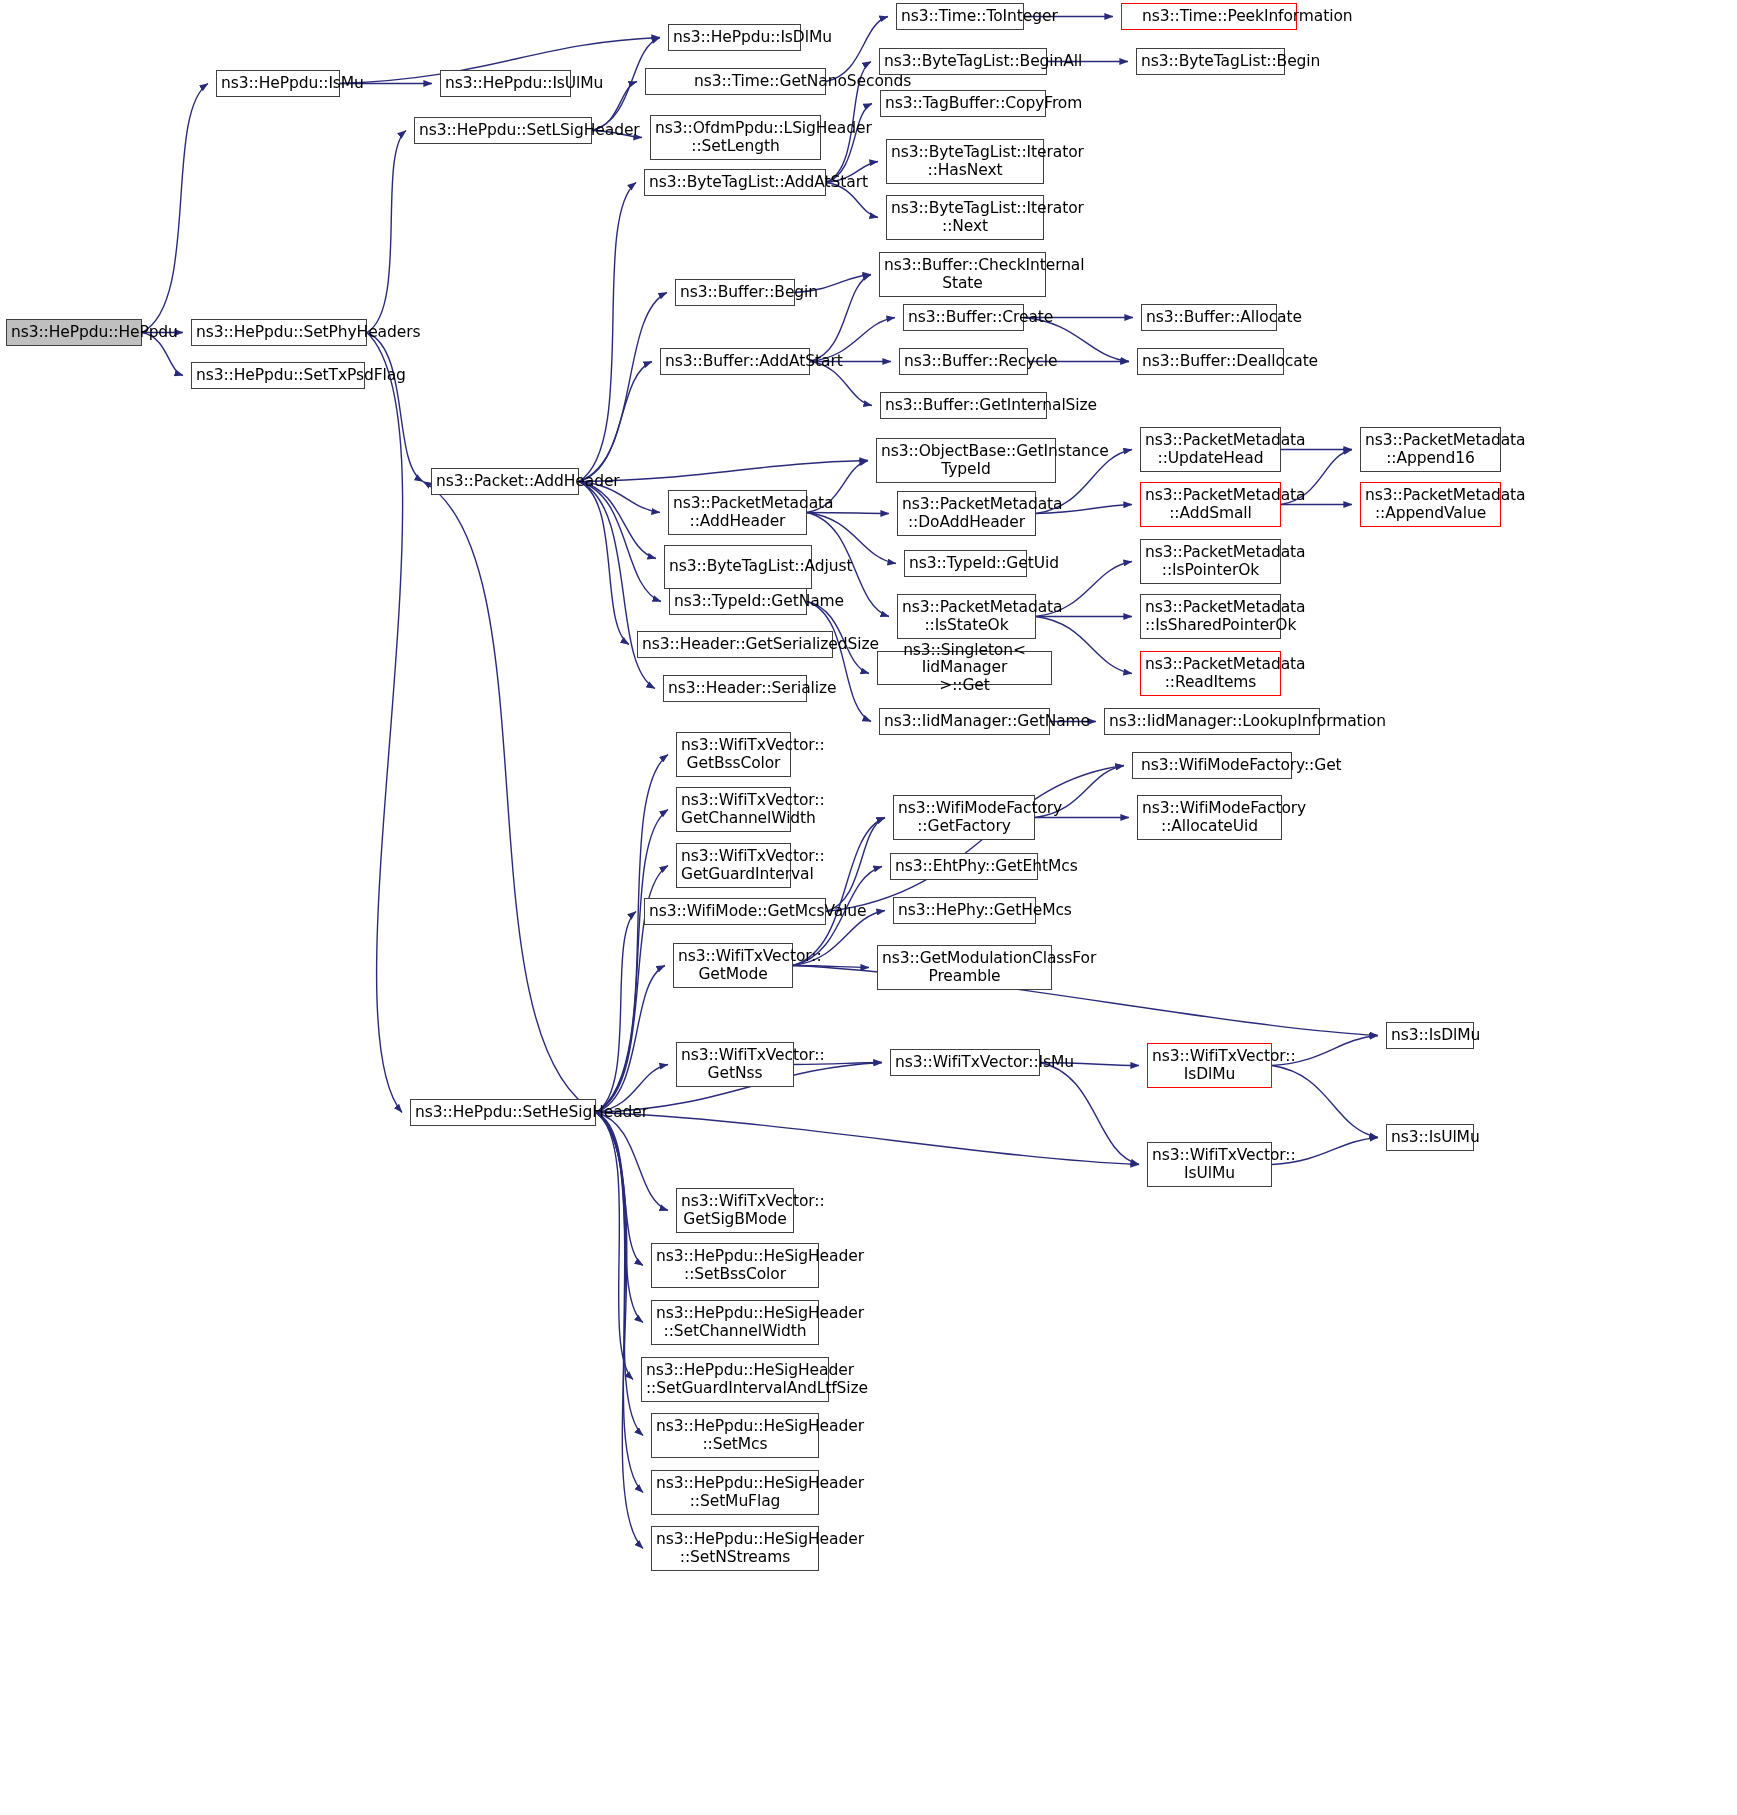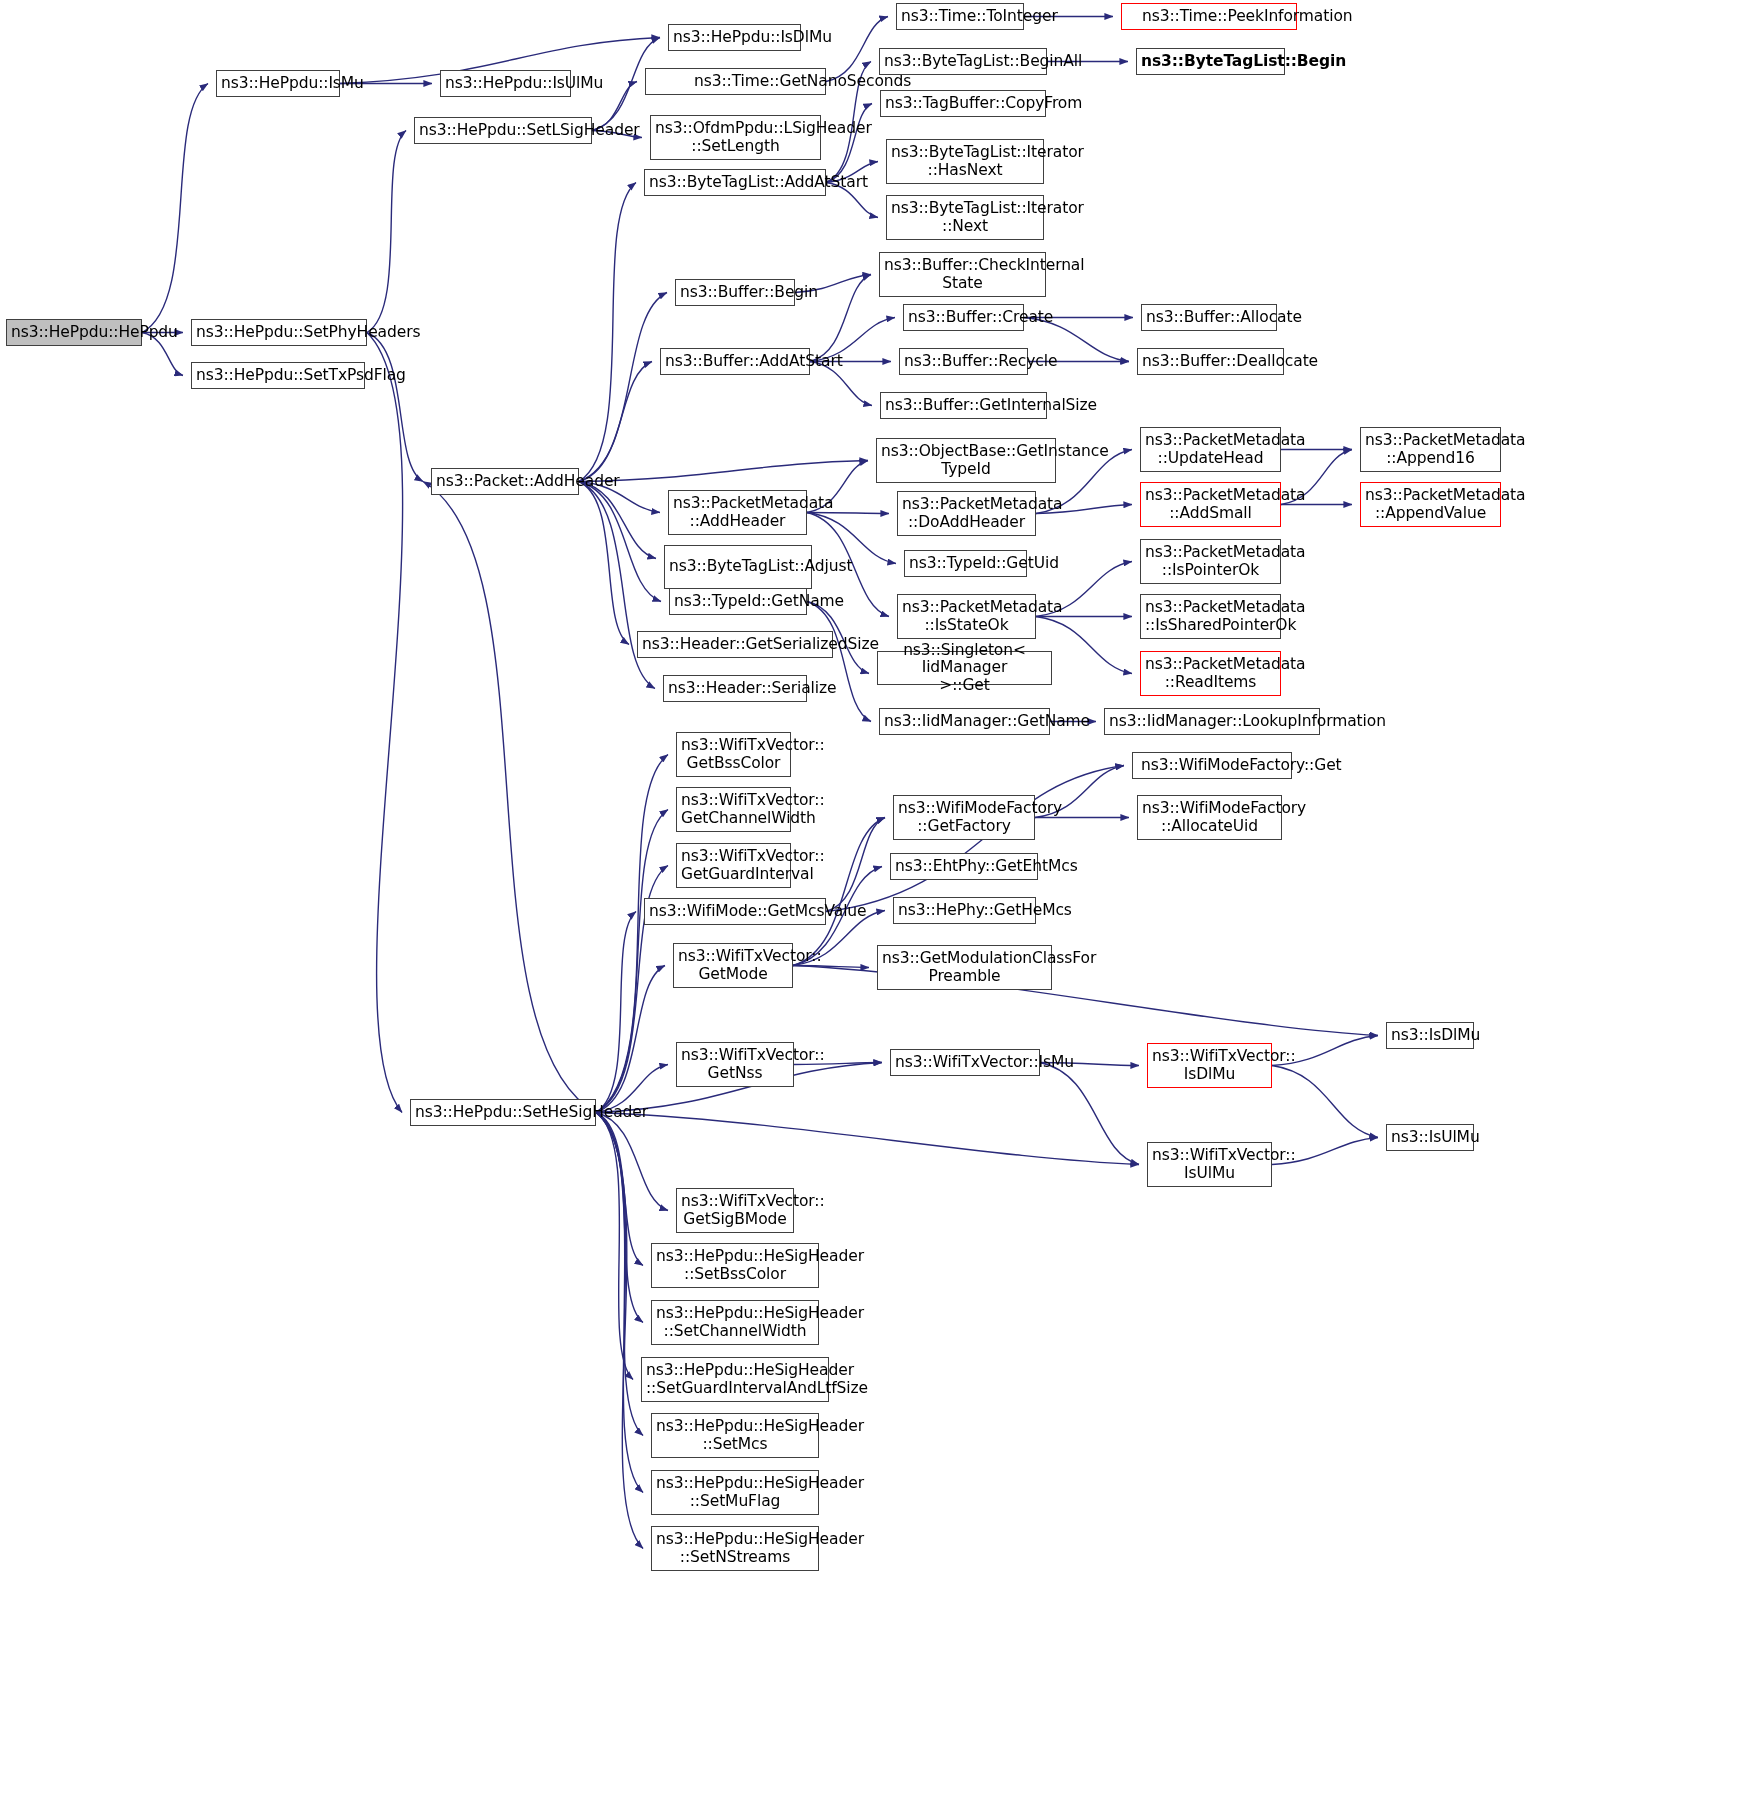--- a/index.html
+++ b/index.html
@@ -153,21 +153,21 @@
 ::SetLength</span></div>
     <div class="node" style="left: 644px; top: 169px; width: 182px; height: 27px;"><span>ns3::ByteTagList::AddAtStart</span></div>
     <div class="node" style="left: 896px; top: 3px; width: 128px; height: 27px;"><span>ns3::Time::ToInteger</span></div>
     <div class="node" style="left: 879px; top: 48px; width: 168px; height: 27px;"><span>ns3::ByteTagList::BeginAll</span></div>
     <div class="node" style="left: 880px; top: 90px; width: 166px; height: 27px;"><span>ns3::TagBuffer::CopyFrom</span></div>
     <div class="node" style="left: 886px; top: 139px; width: 158px; height: 45px;"><span>ns3::ByteTagList::Iterator
 ::HasNext</span></div>
     <div class="node" style="left: 886px; top: 195px; width: 158px; height: 45px;"><span>ns3::ByteTagList::Iterator
 ::Next</span></div>
     <div class="node red" style="left: 1121px; top: 3px; width: 176px; height: 27px; padding-left: 20px;"><span>ns3::Time::PeekInformation</span></div>
-    <div class="node" style="left: 1136px; top: 48px; width: 149px; height: 27px; font-weight: bold;"><span>ns3::ByteTagList::Begin</span></div>
+    <div class="node" style="left: 1136px; top: 48px; width: 149px; height: 27px;"><span>ns3::ByteTagList::Begin</span></div>
     <div class="node" style="left: 675px; top: 279px; width: 120px; height: 27px;"><span>ns3::Buffer::Begin</span></div>
     <div class="node" style="left: 660px; top: 348px; width: 150px; height: 27px;"><span>ns3::Buffer::AddAtStart</span></div>
     <div class="node" style="left: 879px; top: 252px; width: 167px; height: 45px;"><span>ns3::Buffer::CheckInternal
 State</span></div>
     <div class="node" style="left: 903px; top: 304px; width: 121px; height: 27px;"><span>ns3::Buffer::Create</span></div>
     <div class="node" style="left: 899px; top: 348px; width: 129px; height: 27px; align-items: center;"><span>ns3::Buffer::Recycle</span></div>
     <div class="node" style="left: 880px; top: 392px; width: 167px; height: 27px;"><span>ns3::Buffer::GetInternalSize</span></div>
     <div class="node" style="left: 1141px; top: 304px; width: 136px; height: 27px;"><span>ns3::Buffer::Allocate</span></div>
     <div class="node" style="left: 1137px; top: 348px; width: 147px; height: 27px;"><span>ns3::Buffer::Deallocate</span></div>
     <div class="node" style="left: 431px; top: 468px; width: 148px; height: 27px;"><span>ns3::Packet::AddHeader</span></div>

